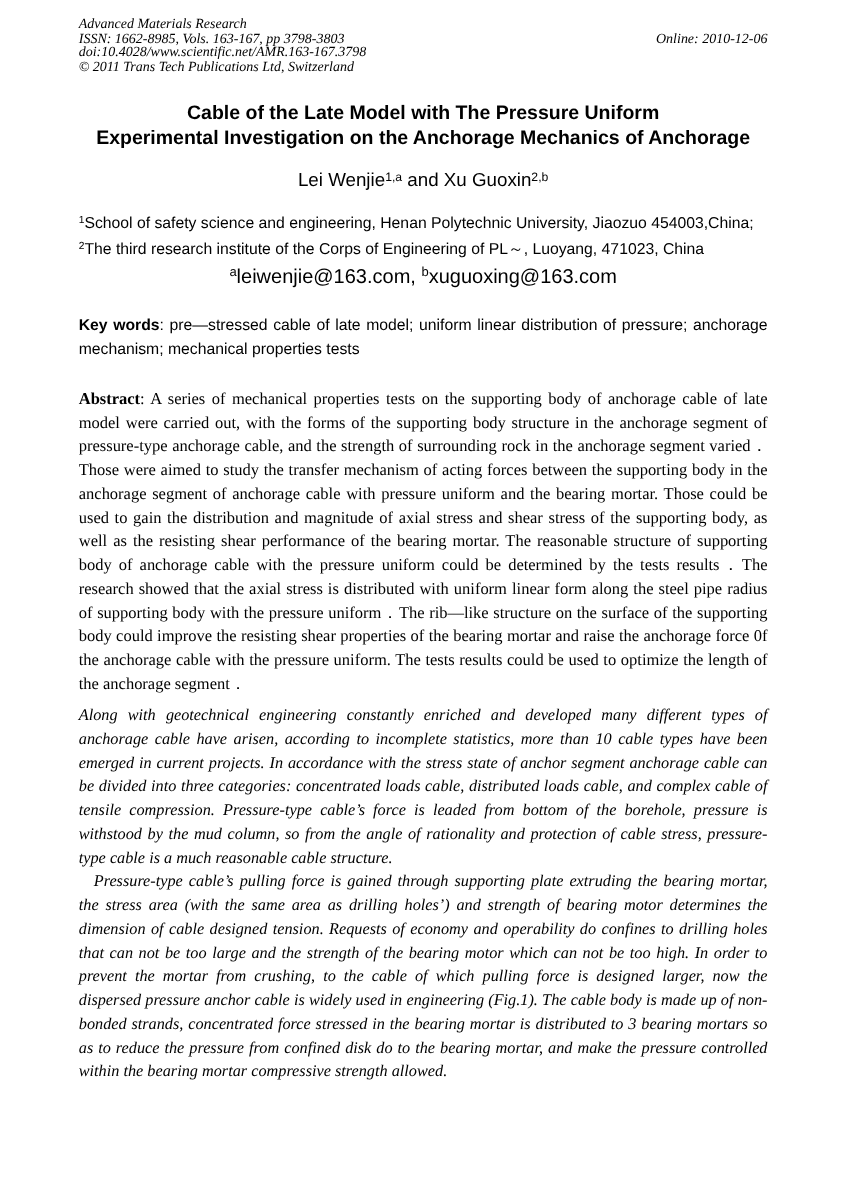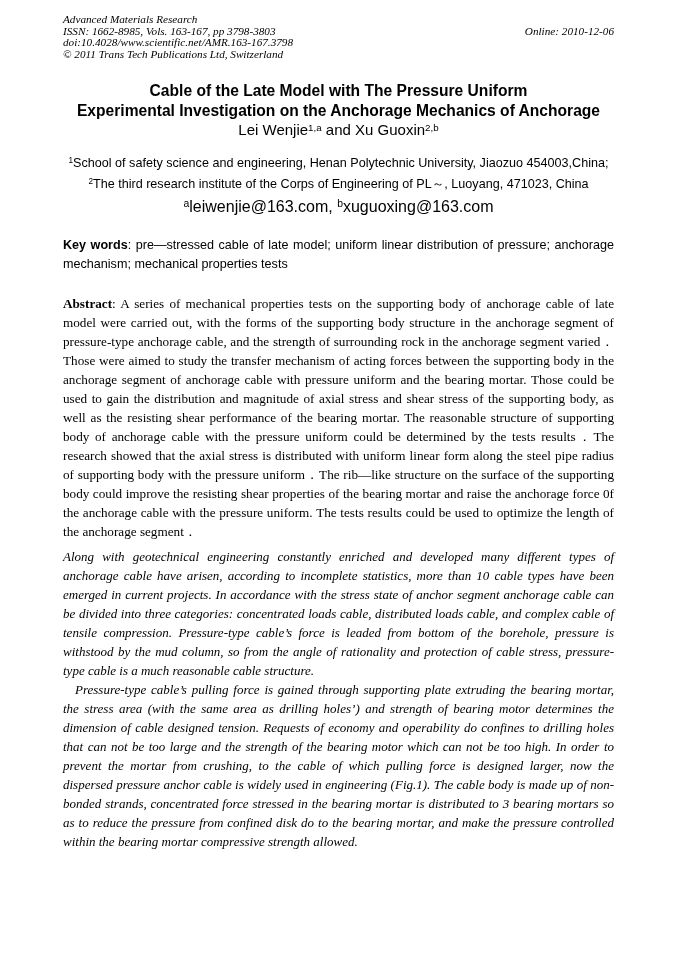--- a/index.html
+++ b/index.html
@@ -1,23 +1,23 @@
 <!DOCTYPE html>
 <html><head>
   <meta charset="utf-8">
   <style>
     html, body { margin: 0; padding: 0; background: #ffffff; }
     body { width: 678px; height: 959px; position: relative; overflow: hidden; color: #000; }
     .page { position: absolute; left: 63px; top: 14px; width: 551px; }
     .header { position: relative; font-family: "Liberation Serif", serif; font-style: italic; font-size: 11.2px; line-height: 11.6px; }
     .header .online { position: absolute; right: 0; top: 12px; }
     .title { margin-top: 21px; text-align: center; font-family: "Liberation Sans", sans-serif; font-weight: bold; font-size: 15.6px; line-height: 20px; }
-    .authors { text-align: center; font-family: "Liberation Sans", sans-serif; font-size: 15px; line-height: 18px; }
+    .authors { margin-top: 15px; text-align: center; font-family: "Liberation Sans", sans-serif; font-size: 15px; line-height: 18px; }
     sup { font-size: 65%; line-height: 0; position: relative; vertical-align: baseline; top: -0.5em; }
-    .affil { margin-top: 14px; font-family: "Liberation Sans", sans-serif; font-size: 12.6px; line-height: 21px; white-space: nowrap; text-align: center; }
+    .affil { margin-top: 14px; font-family: "Liberation Sans", sans-serif; font-size: 12.6px; line-height: 21px; white-space: nowrap; }
     .emails { margin-top: 4px; text-align: center; font-family: "Liberation Sans", sans-serif; font-size: 16px; line-height: 16px; }
     .keywords { margin-top: 21px; font-family: "Liberation Sans", sans-serif; font-size: 12.6px; line-height: 19px; text-align: justify; }
     .keywords b { font-weight: bold; }
     .abstract { margin-top: 20px; font-family: "Liberation Serif", serif; font-size: 13.2px; line-height: 19px; text-align: justify; }
     .abstract b { font-weight: bold; }
     .section-heading { margin-top: 17px; font-family: "Liberation Serif", serif; font-weight: bold; font-size: 13.2px; line-height: 19px; }
     .para { font-family: "Liberation Serif", serif; font-size: 13px; line-height: 19px; text-align: justify; font-style: italic; }
     .para.first { margin-top: 6px; }
     .para.indent { text-indent: 12px; }
   </style>

